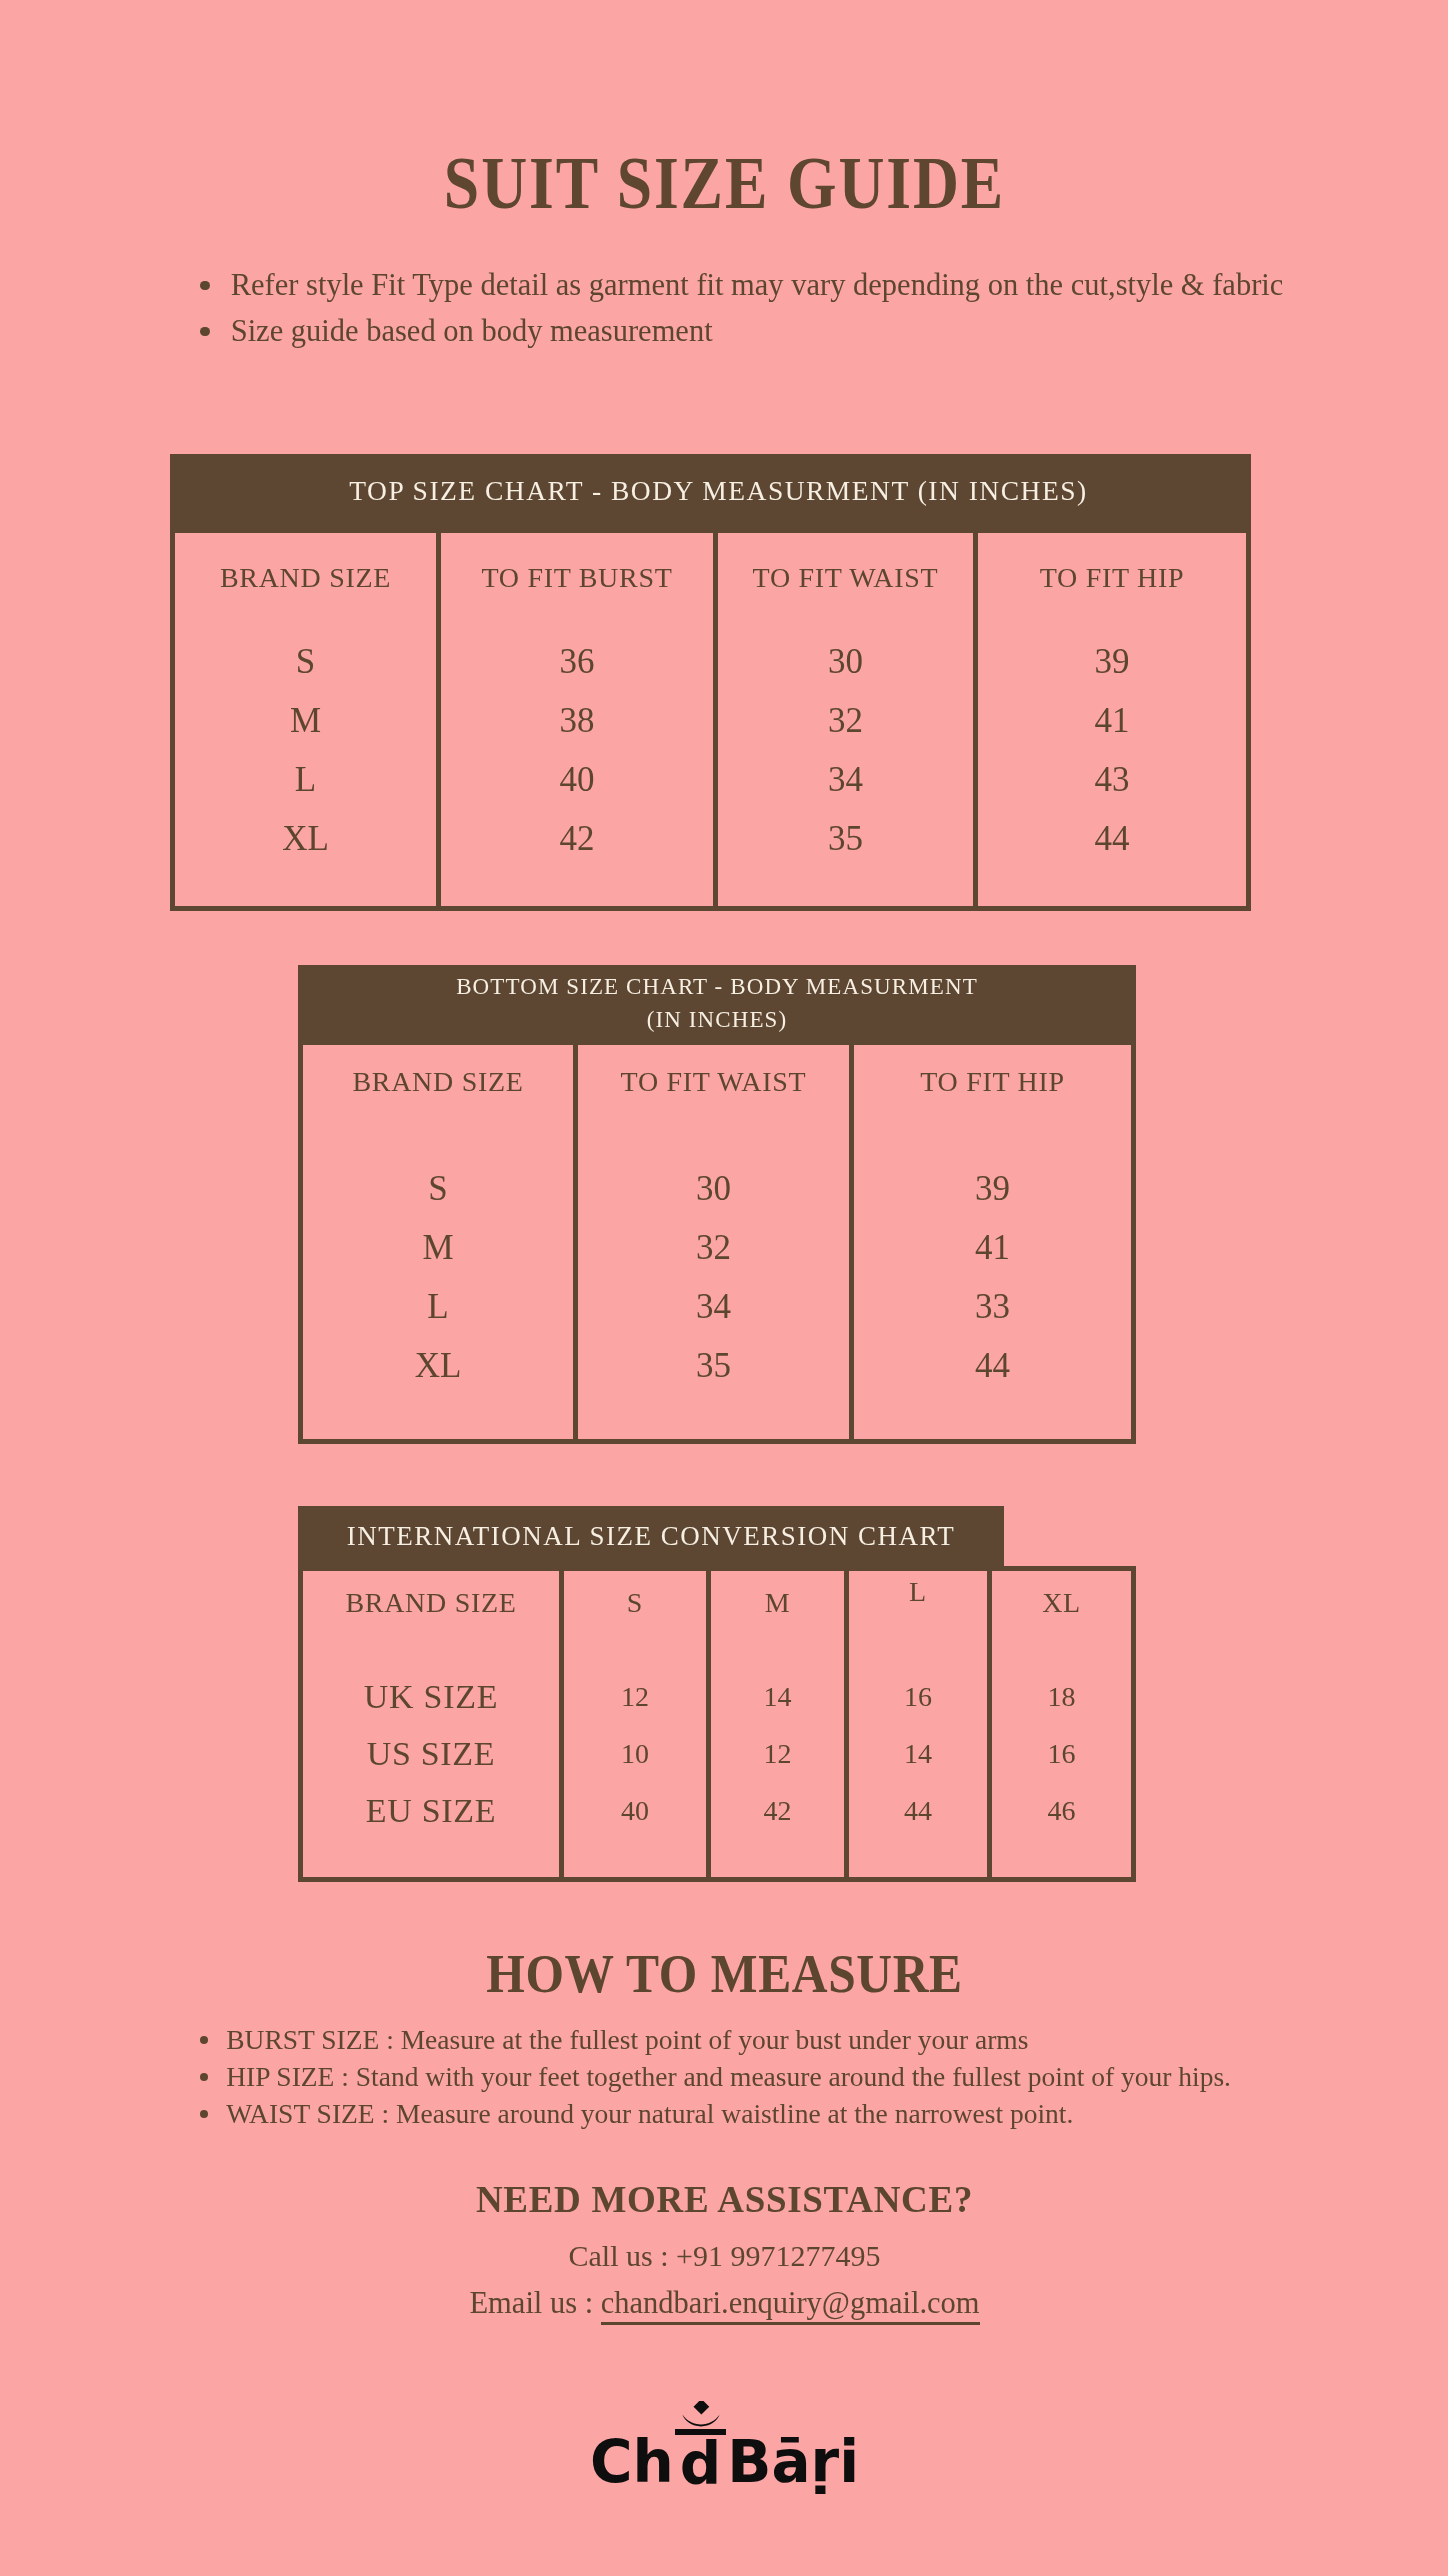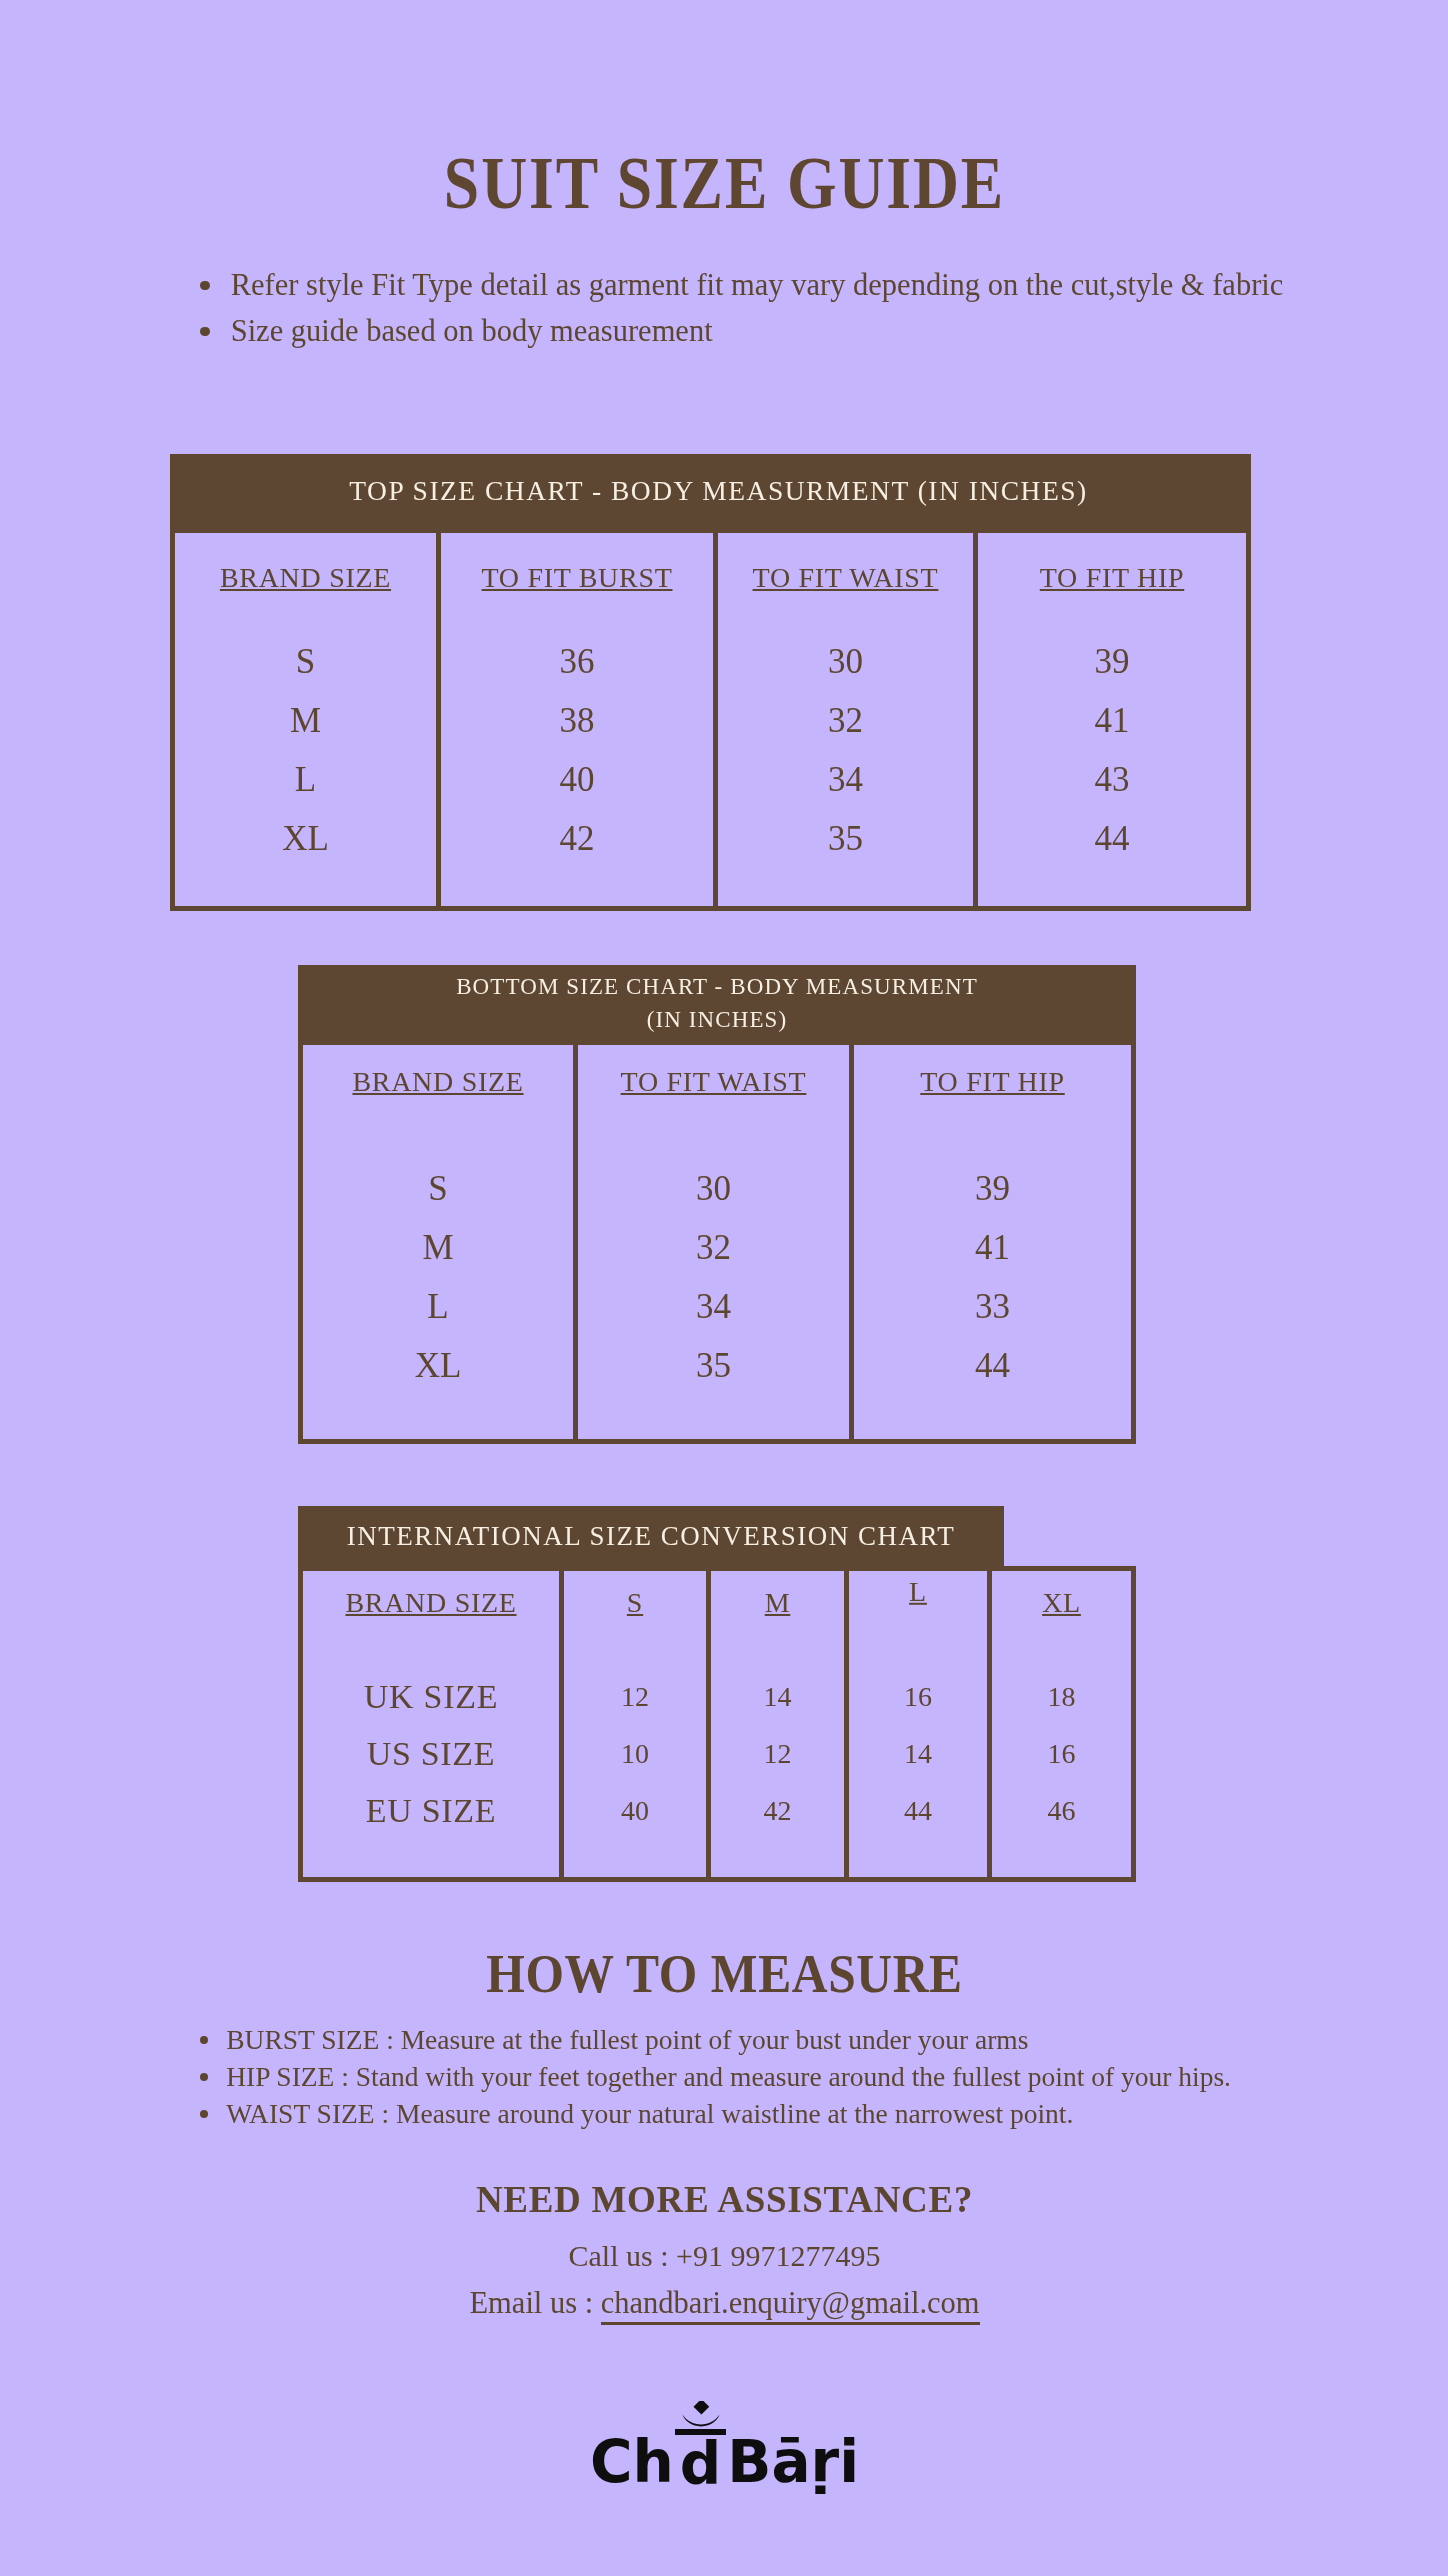--- a/index.html
+++ b/index.html
@@ -1,21 +1,21 @@
 <!DOCTYPE html>
 <html style="font-size:12px"><head>
 <meta charset="utf-8">
 <style>
   * { margin:0; padding:0; box-sizing:border-box; }
   html,body { background:#efe9dd; }
   .page {
     position:relative;
     width:1449px; height:2576px;
     margin:0 auto;
-    background:#c4b5fd;
+    background:#fca5a5;
     font-family:"Liberation Serif","DejaVu Serif",serif;
     color:#5d4630;
     overflow:hidden;
   }
   
   .main-title {
     position:absolute; top:141px; left:0; width:100%;
     text-align:center;
     font-size:74px; font-weight:700; letter-spacing:2.2px;
     color:#5e4631;
@@ -33,21 +33,21 @@
     position:absolute; background:#5e4732; color:#f6efe2;
     display:flex; flex-direction:column; align-items:center; justify-content:center;
     letter-spacing:1.5px; text-align:center;
   }
   .tbody {
     position:absolute; border:5.2px solid #5e4732;
     display:grid;
   }
   .col { display:flex; flex-direction:column; align-items:center; }
   .col.bl { border-left:5.2px solid #5e4732;text-align:center; }
-  .colhead { display:flex; align-items:center; justify-content:center; letter-spacing:0.7px;text-decoration:underline; }
+  .colhead { display:flex; align-items:center; justify-content:center; letter-spacing:0.7px; }
   .vals { display:flex; flex-direction:column; align-items:center; }
   .vals > div { display:flex; align-items:center; justify-content:center; }
   
   .t1-band { left:170px; top:454px; width:1081px; height:74px; font-size:27.5px;padding-left:16px; }
   .t1-body { left:170px; top:528px; width:1081px; height:383px;
              grid-template-columns:261px 277px 260px 1fr; }
   .t1-body .colhead { height:89px; font-size:28px; }
   .t1-body .vals { margin-top:10.4px; }
   .t1-body .vals > div { height:59px; font-size:35px; }
   

